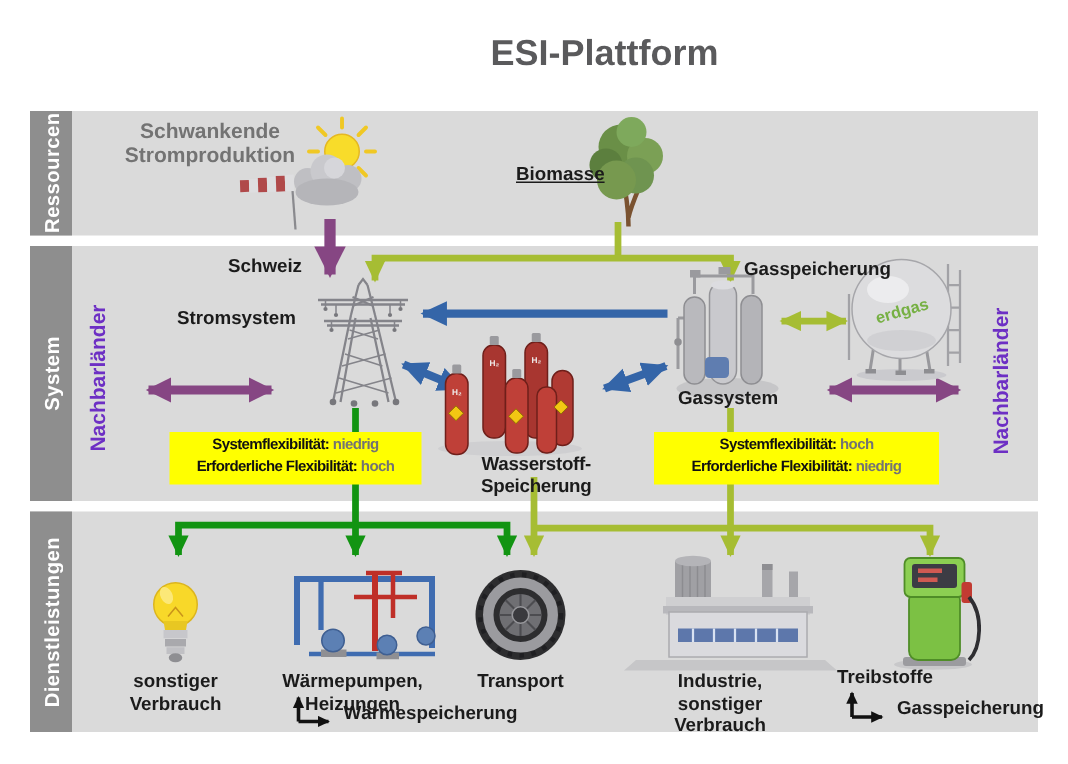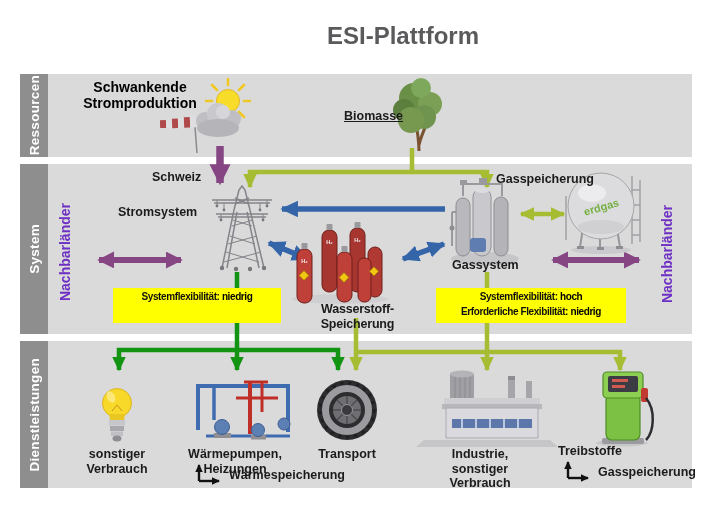--- a/index.html
+++ b/index.html
@@ -4,21 +4,21 @@
 <style>
   html,body{margin:0;padding:0;background:#ffffff;}
   #stage{position:relative;width:712px;height:509px;background:#ffffff;overflow:hidden;
          font-family:"Liberation Sans","DejaVu Sans",sans-serif;}
   .band{position:absolute;left:20px;width:672px;background:#dadada;}
   .tab{position:absolute;left:20px;width:28px;background:#8e8e8e;display:flex;align-items:center;justify-content:center;}
   .tab span{writing-mode:vertical-rl;transform:rotate(180deg);color:#ffffff;font-weight:bold;font-size:13.5px;letter-spacing:.3px;white-space:nowrap;}
   .lbl{position:absolute;font-weight:bold;color:#1b1b1b;font-size:12.5px;line-height:1.16;}
   .center{text-align:center;}
   .right{text-align:left;}
-  .red{color:#000000;}
+  .red{color:#737373;}
   .vtext{position:absolute;display:flex;align-items:center;justify-content:center;}
   .vtext span{writing-mode:vertical-rl;transform:rotate(180deg);color:#6d2fc4;font-weight:bold;font-size:14px;white-space:nowrap;}
   #title{position:absolute;top:22px;left:0;width:712px;text-align:center;text-indent:22px;
          font-size:24px;font-weight:bold;color:#5a5a5c;padding-left:36px;}
   .flexbox{position:absolute;background:#ffff00;text-align:center;font-weight:bold;font-size:10px;
            letter-spacing:-0.4px;line-height:14.5px;padding-top:2px;color:#111;}
   svg{position:absolute;left:0;top:0;}
 </style>
 </head>
 <body>
@@ -312,20 +312,21 @@
 
   <div class="vtext" style="left:54px;top:188px;width:22px;height:128px;">
     <span>Nachbarländer</span>
     </div>
   <div class="vtext" style="left:656px;top:188px;width:22px;height:132px;">
     <span>Nachbarländer</span>
     </div>
 
   <div class="flexbox" style="left:113px;top:288px;width:168px;height:33px;">
     <div><span>Systemflexibilität:</span> <span class="red">niedrig</span></div>
+    <div><span>Erforderliche Flexibilität:</span> <span class="red">hoch</span></div>
   </div>
   <div class="flexbox" style="left:436px;top:288px;width:190px;height:33px;">
     <div><span>Systemflexibilität:</span> <span class="red">hoch</span></div>
     <div><span>Erforderliche Flexibilität:</span> <span class="red">niedrig</span></div>
   </div>
 
   <div class="lbl center" style="left:77px;top:447px;width:80px;text-align:center;">
     <span>sonstiger</span><br>
     <span>Verbrauch</span>
   </div>

